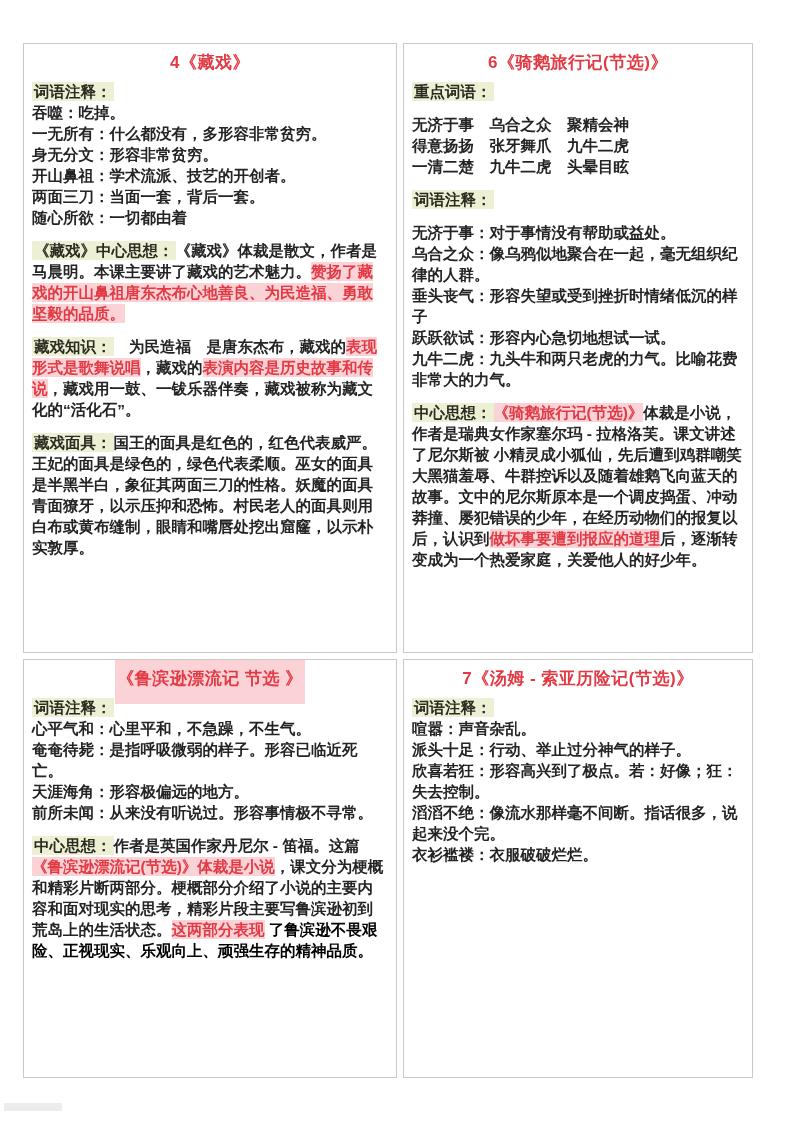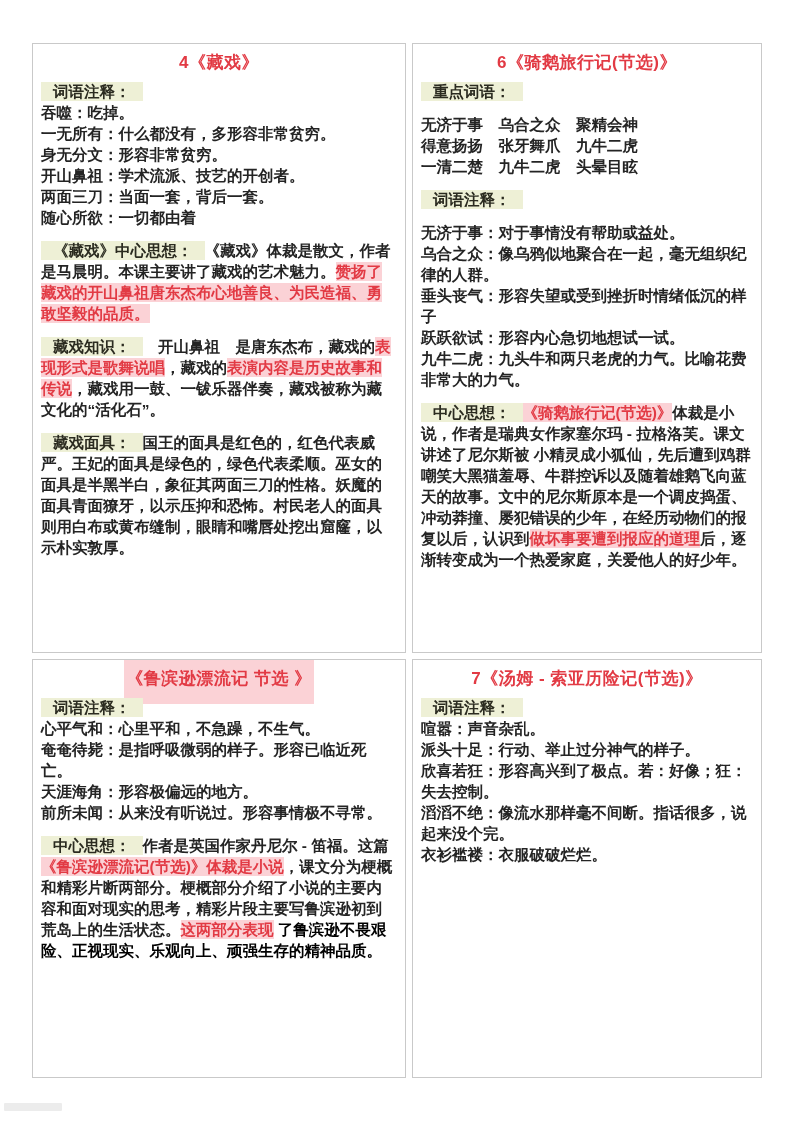--- a/index.html
+++ b/index.html
@@ -2,42 +2,42 @@
 <html><head>
 <meta charset="utf-8">
 <style>
   html,body{margin:0;padding:0;}
   body{
     width:793px;height:1122px;background:#ffffff;position:relative;
     font-family:"Liberation Sans","DejaVu Sans",sans-serif;
     -webkit-font-smoothing:antialiased;
   }
   .grid{
-    position:absolute;left:32px;top:43px;width:730px;
+    position:absolute;left:23px;top:43px;width:730px;
     display:grid;grid-template-columns:374px 350px;
     grid-template-rows:minmax(610px,auto) minmax(419px,auto);
     gap:6px;
   }
   .cell{
     border:1px solid #c9c9c9;background:#ffffff;
     padding:4px 8px 8px;box-sizing:border-box;color:#242424;
     overflow:hidden;
   }
   .title{
     margin:3px 0 7px;text-align:center;
     font-size:17px;font-weight:700;color:#e23a44;letter-spacing:.5px;
   }
   .title .t-hl{background:#fbd2d6;padding:16px 2px;}
   .blocks p{
     margin:0 0 12px;font-size:15.5px;line-height:21px;font-weight:700;
     white-space:pre-wrap;word-break:break-all;
   }
   .blocks p:last-child{margin-bottom:4px;}
   .s-normal{color:#242424;}
-  .s-label{background:#eef0d6;color:#2b2b20;padding:1px 12px;}
+  .s-label{background:#eef0d6;color:#2b2b20;padding:1px 2px;}
   .s-red{color:#000000;}
   .s-redhl{color:#e23a44;background:#fbd2d6;padding:1px 0;}
   .s-ul{color:#242424;text-decoration:underline;text-underline-offset:3px;text-decoration-thickness:1.5px;}
   .watermark{
     position:absolute;left:4px;top:1103px;width:58px;height:8px;
     background:#ececec;filter:blur(.6px);border-radius:1px;
   }
 </style>
 </head>
 <body>
@@ -48,21 +48,21 @@
     <h2 class="title"><span class="title-text">4《藏戏》</span></h2>
     <div class="blocks">
         <p><span class="s-label">词语注释：</span><span class="s-normal">
 吞噬：吃掉。
 一无所有：什么都没有，多形容非常贫穷。
 身无分文：形容非常贫穷。
 开山鼻祖：学术流派、技艺的开创者。
 两面三刀：当面一套，背后一套。
 随心所欲：一切都由着</span></p>
         <p><span class="s-label">《藏戏》中心思想：</span><span class="s-normal">《藏戏》体裁是散文，作者是马晨明。本课主要讲了藏戏的艺术魅力。</span><span class="s-redhl">赞扬了藏戏的开山鼻祖唐东杰布心地善良、为民造福、勇敢坚毅的品质。</span></p>
-        <p><span class="s-label">藏戏知识：</span><span class="s-normal">　开山鼻祖　是唐东杰布，藏戏的</span><span class="s-redhl">表现形式是歌舞说唱</span><span class="s-normal">，藏戏的</span><span class="s-redhl">表演内容是历史故事和传说</span><span class="s-normal">，藏戏用一鼓、一钹乐器伴奏，藏戏被称为藏文化的“活化石”。</span></p>
+        <p><span class="s-label">藏戏知识：</span><span class="s-normal">　为民造福　是唐东杰布，藏戏的</span><span class="s-redhl">表现形式是歌舞说唱</span><span class="s-normal">，藏戏的</span><span class="s-redhl">表演内容是历史故事和传说</span><span class="s-normal">，藏戏用一鼓、一钹乐器伴奏，藏戏被称为藏文化的“活化石”。</span></p>
         <p><span class="s-label">藏戏面具：</span><span class="s-normal">国王的面具是红色的，红色代表威严。王妃的面具是绿色的，绿色代表柔顺。巫女的面具是半黑半白，象征其两面三刀的性格。妖魔的面具青面獠牙，以示压抑和恐怖。村民老人的面具则用白布或黄布缝制，眼睛和嘴唇处挖出窟窿，以示朴实敦厚。</span></p>
       </div>
   </section>
 
   <section class="cell">
     <h2 class="title"><span class="title-text">6《骑鹅旅行记(节选)》</span></h2>
     <div class="blocks">
         <p><span class="s-label">重点词语：</span></p>
         <p><span class="s-normal">无济于事　乌合之众　聚精会神
 得意扬扬　张牙舞爪　九牛二虎

